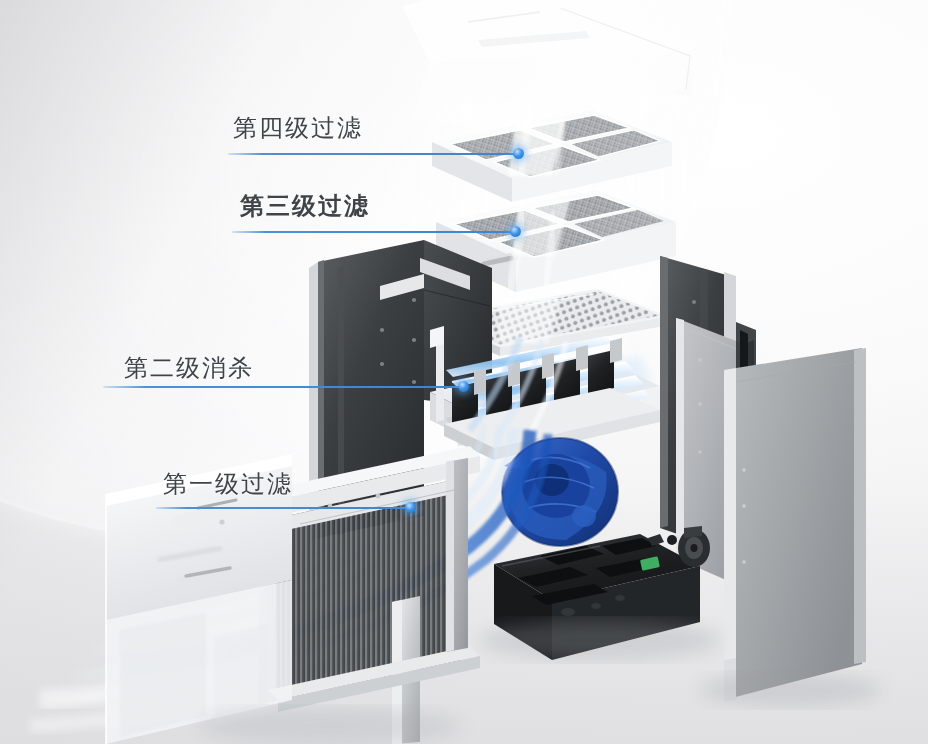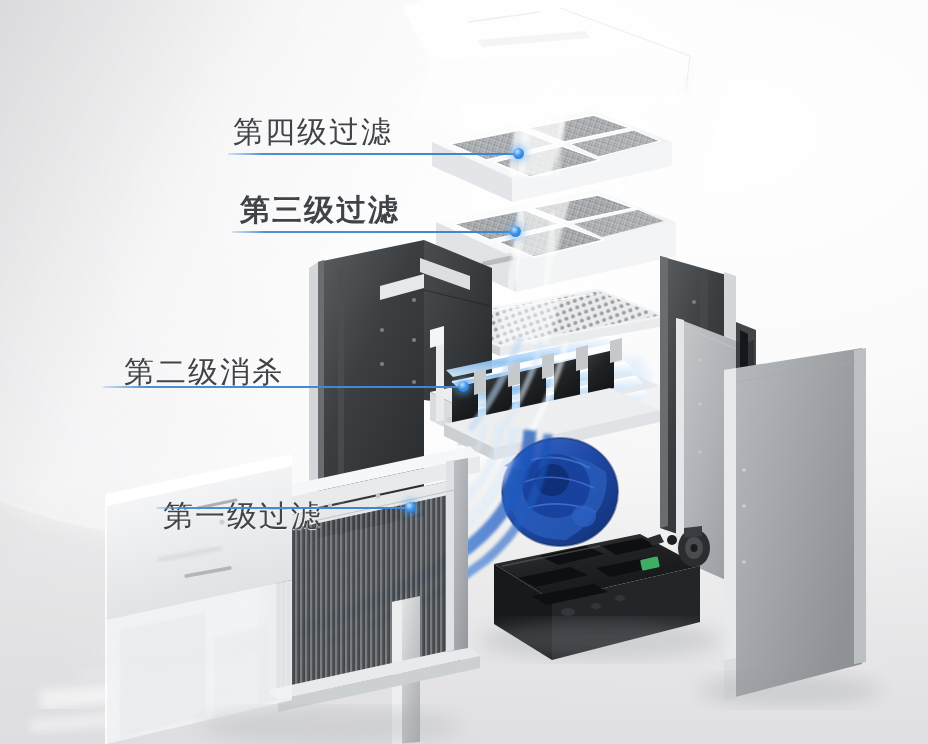--- a/index.html
+++ b/index.html
@@ -29,21 +29,21 @@
   .bg-corner{position:absolute;left:0;top:0;width:300px;height:310px;
     background:linear-gradient(135deg, rgba(190,190,195,.60) 0%, rgba(230,230,233,.18) 55%, rgba(255,255,255,0) 80%);}
 
   
   .sh{position:absolute;}
 
   
   .callout{position:absolute;}
   .callout .ctext{
     position:absolute;white-space:nowrap;
-    font-size:30px;letter-spacing:2px;color:#404448;
+    font-size:24px;letter-spacing:2px;color:#404448;
     font-family:"DejaVu Sans","Liberation Sans",sans-serif;
     text-shadow:0 1px 1px rgba(255,255,255,.85);
   }
   .callout .cline{
     position:absolute;height:2px;
     background:linear-gradient(90deg, rgba(110,160,215,.25) 0%, #4f90d2 12%, #3f86cf 86%, #3f86cf 100%);
     border-radius:1px;
   }
   .callout .cdot{
     position:absolute;width:11px;height:11px;border-radius:50%;
@@ -495,18 +495,18 @@
     <div class="cdot" style="left:510px;top:226px;"></div>
   </div>
 
   <div class="callout">
     <div class="ctext" style="left:112px;top:352px;margin-left:12px;">第二级消杀</div>
     <div class="cline" style="left:103px;top:386px;width:360px;"></div>
     <div class="cdot" style="left:458px;top:381px;"></div>
   </div>
 
   <div class="callout">
-    <div class="ctext" style="left:163px;top:468px;margin-top:28px;">第一级过滤</div>
+    <div class="ctext" style="left:163px;top:468px;">第一级过滤</div>
     <div class="cline" style="left:156px;top:507px;width:254px;"></div>
     <div class="cdot" style="left:405px;top:502px;"></div>
   </div>
 
 </div>
 
 </body></html>

